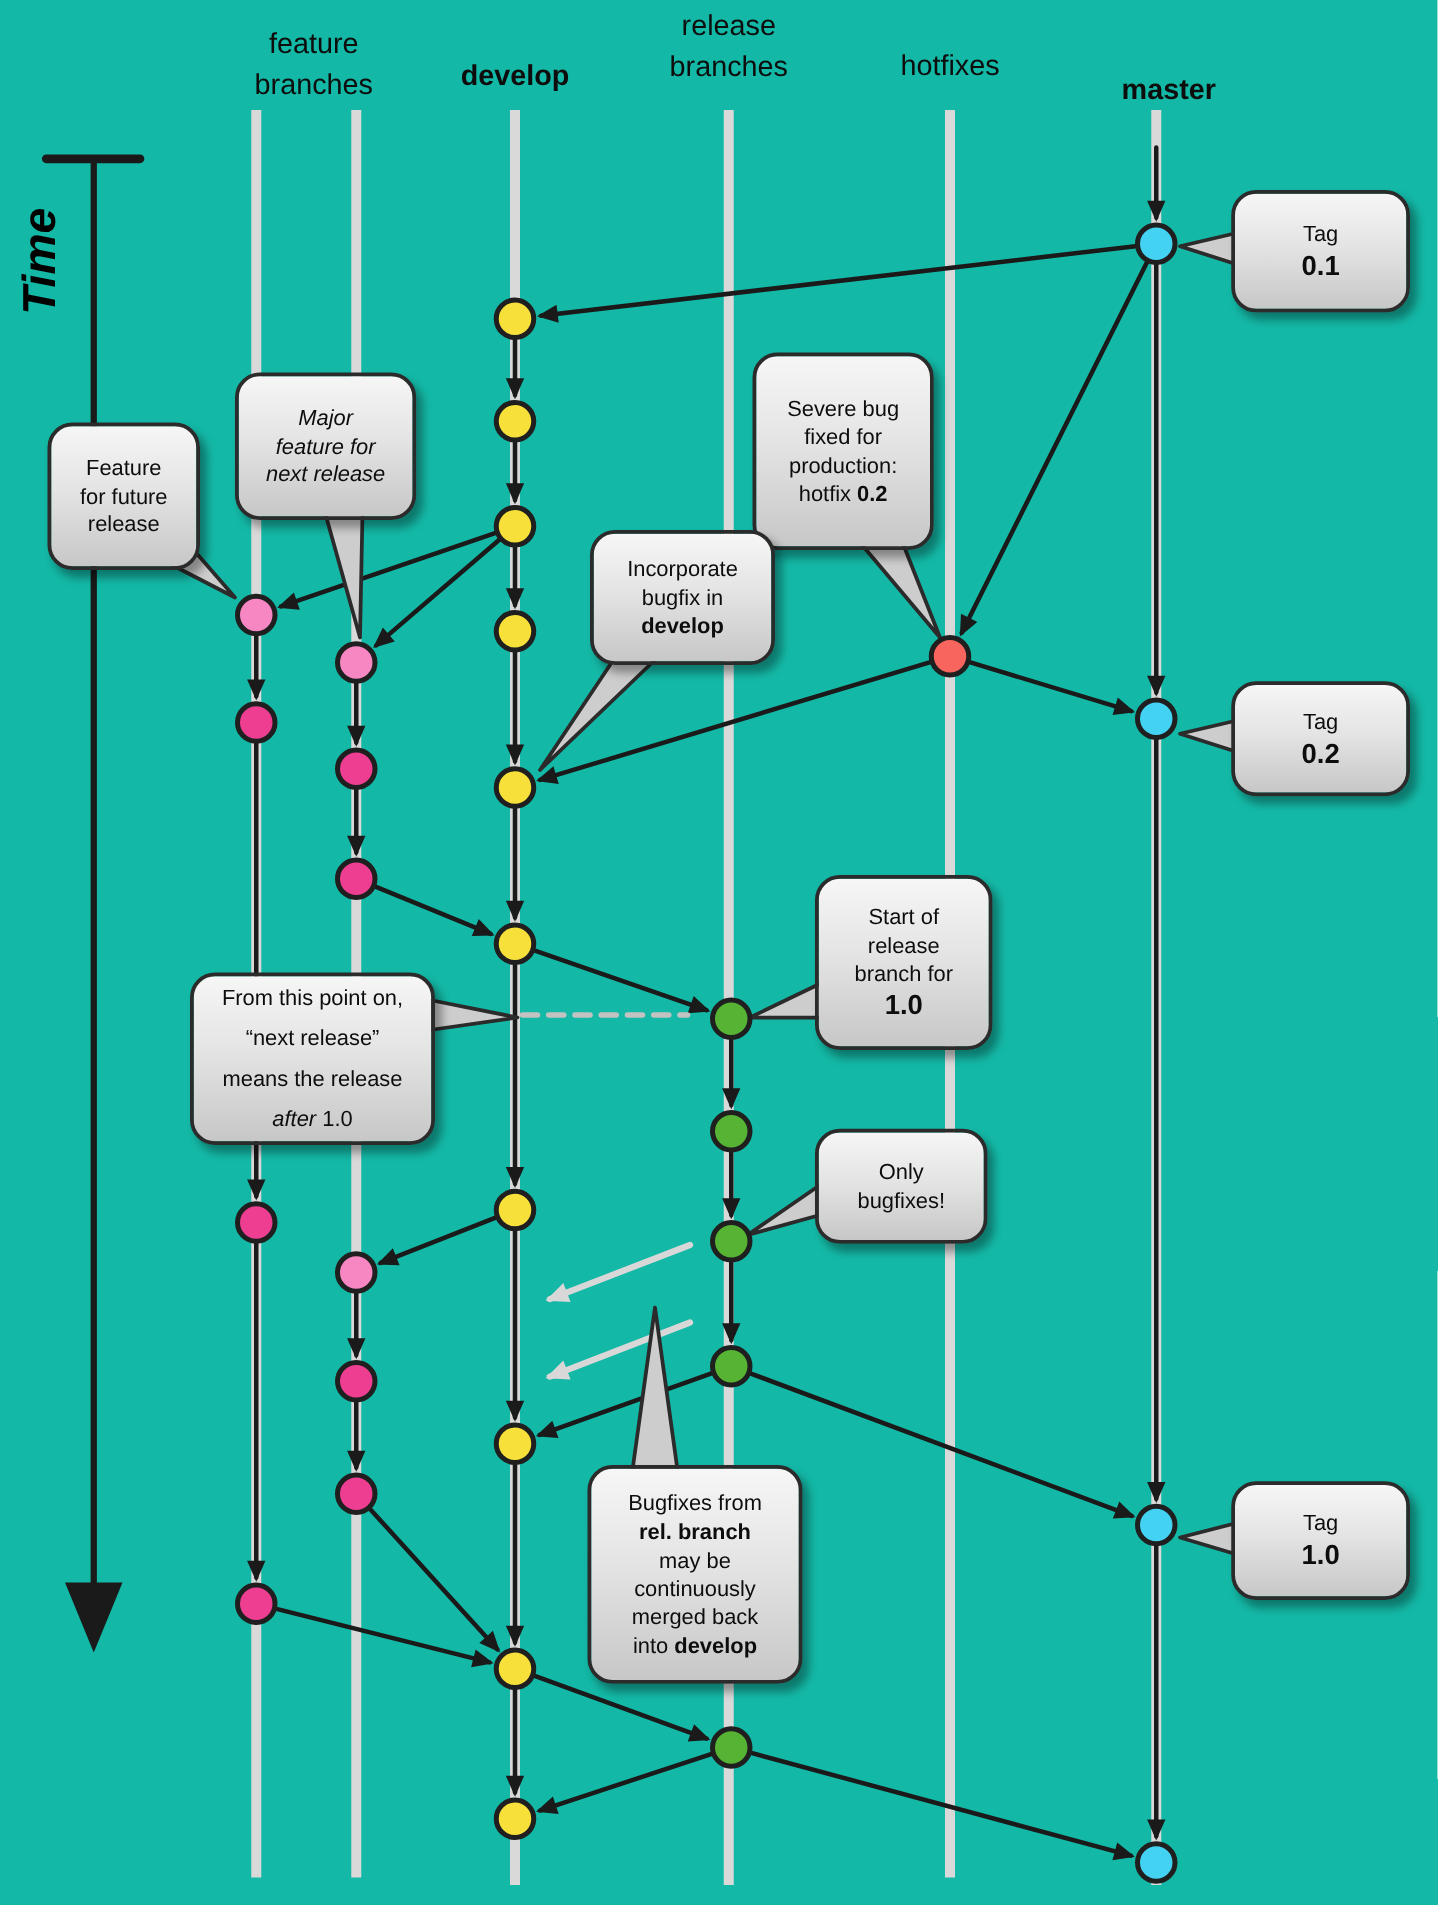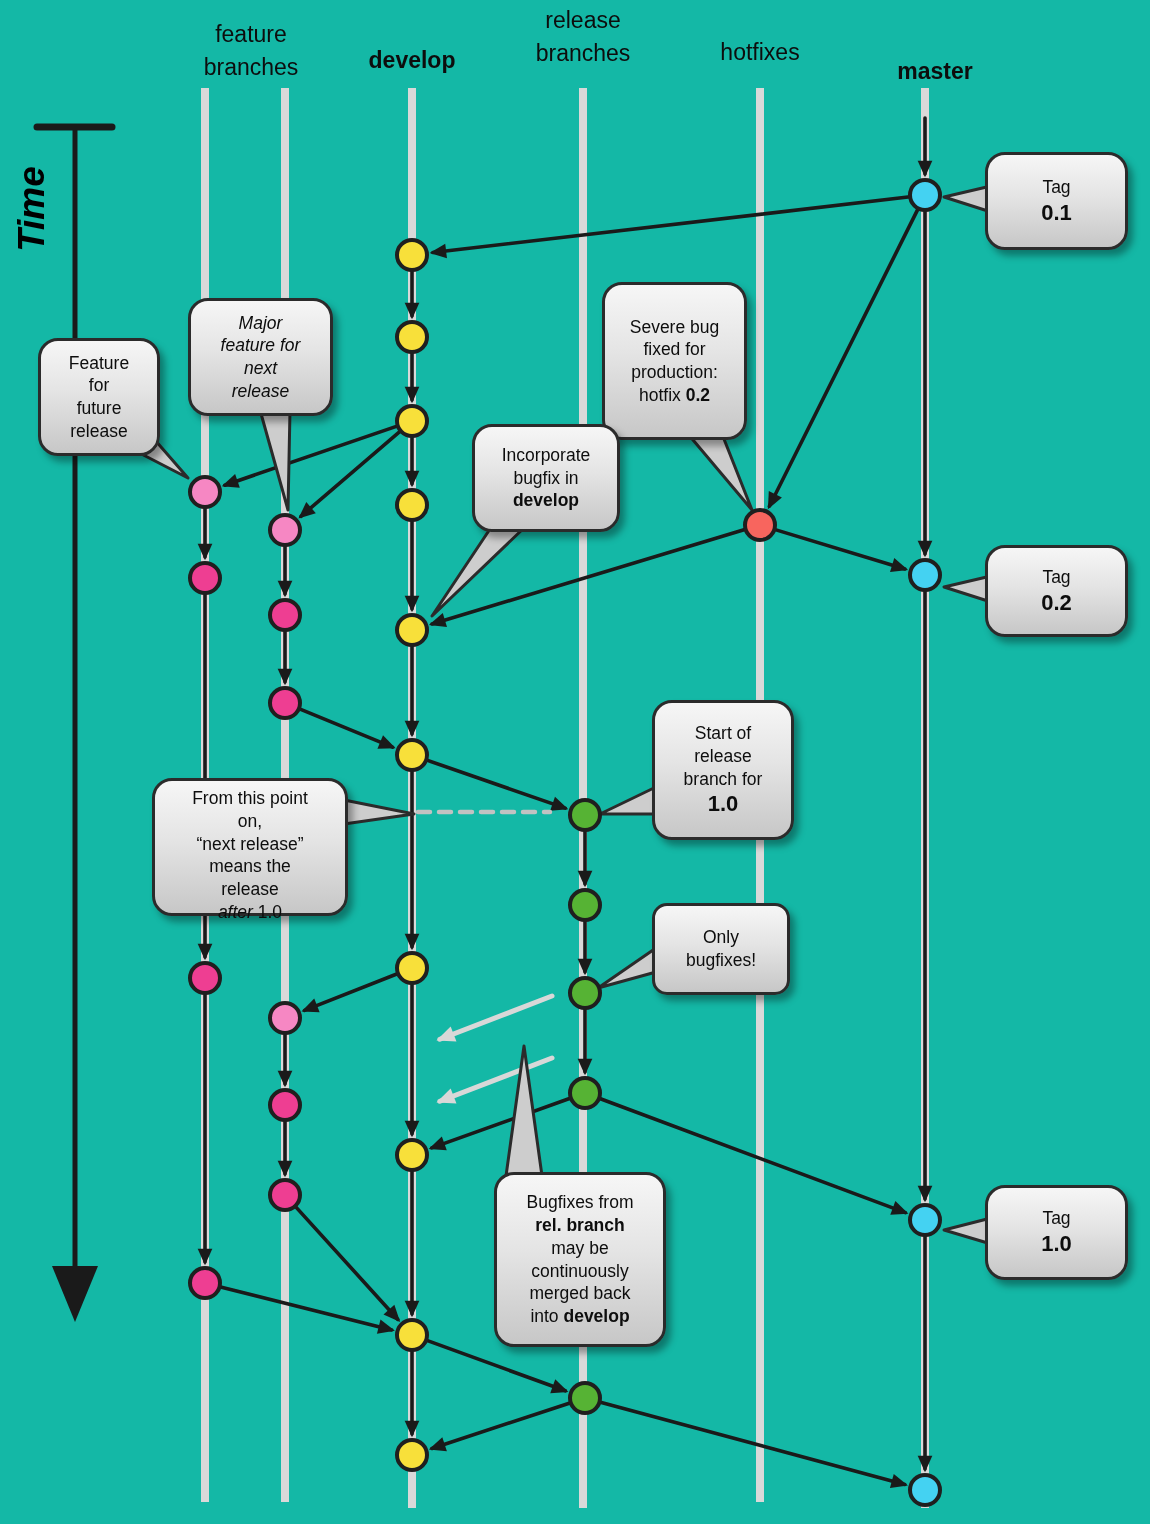--- a/index.html
+++ b/index.html
@@ -9,21 +9,21 @@
   .col-header{position:absolute;transform:translateX(-50%);text-align:center;
     font-size:23px;line-height:1.45;color:#0d0d0d;white-space:nowrap;}
   .col-header.bold{font-weight:bold;}
   .time-label{position:absolute;left:-20px;top:188px;width:104px;text-align:center;
     transform:rotate(-90deg);font-weight:bold;font-style:italic;font-size:37px;color:#000;}
   .callout{position:absolute;box-sizing:border-box;z-index:5;
     background:linear-gradient(180deg,#f6f6f6 0%,#e4e4e4 45%,#c7c7c7 100%);
     border:3.5px solid #2b2b2b;border-radius:20px;
     box-shadow:5px 6px 7px rgba(0,0,0,0.35);
     display:flex;flex-direction:column;justify-content:center;align-items:center;
-    font-size:17.5px;line-height:1.3;text-align:center;padding:6px 24px;color:#0d0d0d;}
+    font-size:17.5px;line-height:1.3;text-align:center;padding:6px 8px;color:#0d0d0d;}
   .callout .b{font-weight:bold;}
   .callout .i{font-style:italic;}
   .callout .lg{font-size:22px;line-height:1.25;}
   .cl-line{width:100%;}
 </style>
 </head>
 <body>
 
 <div id="stage">
   <svg id="diagram" width="1150" height="1524" viewBox="0 0 1150 1524">
@@ -186,29 +186,29 @@
         <div class="cl-line"><span>release</span></div>
         <div class="cl-line"><span>branch for</span></div>
         <div class="cl-line"><span class="b lg">1.0</span></div>
       </div>
       <div class="callout" style="left: 152px; top: 778px; width: 196px; height: 138px; justify-content: space-between;">
         <div class="cl-line"><span>From this point on,</span></div>
         <div class="cl-line"><span>“next release”</span></div>
         <div class="cl-line"><span>means the release</span></div>
         <div class="cl-line"><span class="i">after</span><span> 1.0</span></div>
       </div>
-      <div class="callout" style="left: 652px; top: 903px; width: 138px; height: 92px; border-radius: 15px;">
+      <div class="callout" style="left: 652px; top: 903px; width: 138px; height: 92px;">
         <div class="cl-line"><span>Only</span></div>
         <div class="cl-line"><span>bugfixes!</span></div>
       </div>
       <div class="callout" style="left: 985px; top: 1185px; width: 143px; height: 95px;">
         <div class="cl-line"><span>Tag</span></div>
         <div class="cl-line"><span class="b lg">1.0</span></div>
       </div>
-      <div class="callout" style="left: 494px; top: 1172px; width: 172px; height: 175px;">
+      <div class="callout" style="left: 470px; top: 1172px; width: 172px; height: 175px;">
         <div class="cl-line"><span>Bugfixes from</span></div>
         <div class="cl-line"><span class="b">rel. branch</span></div>
         <div class="cl-line"><span>may be</span></div>
         <div class="cl-line"><span>continuously</span></div>
         <div class="cl-line"><span>merged back</span></div>
         <div class="cl-line"><span>into </span><span class="b">develop</span></div>
       </div>
     </div>
 </div>
 

